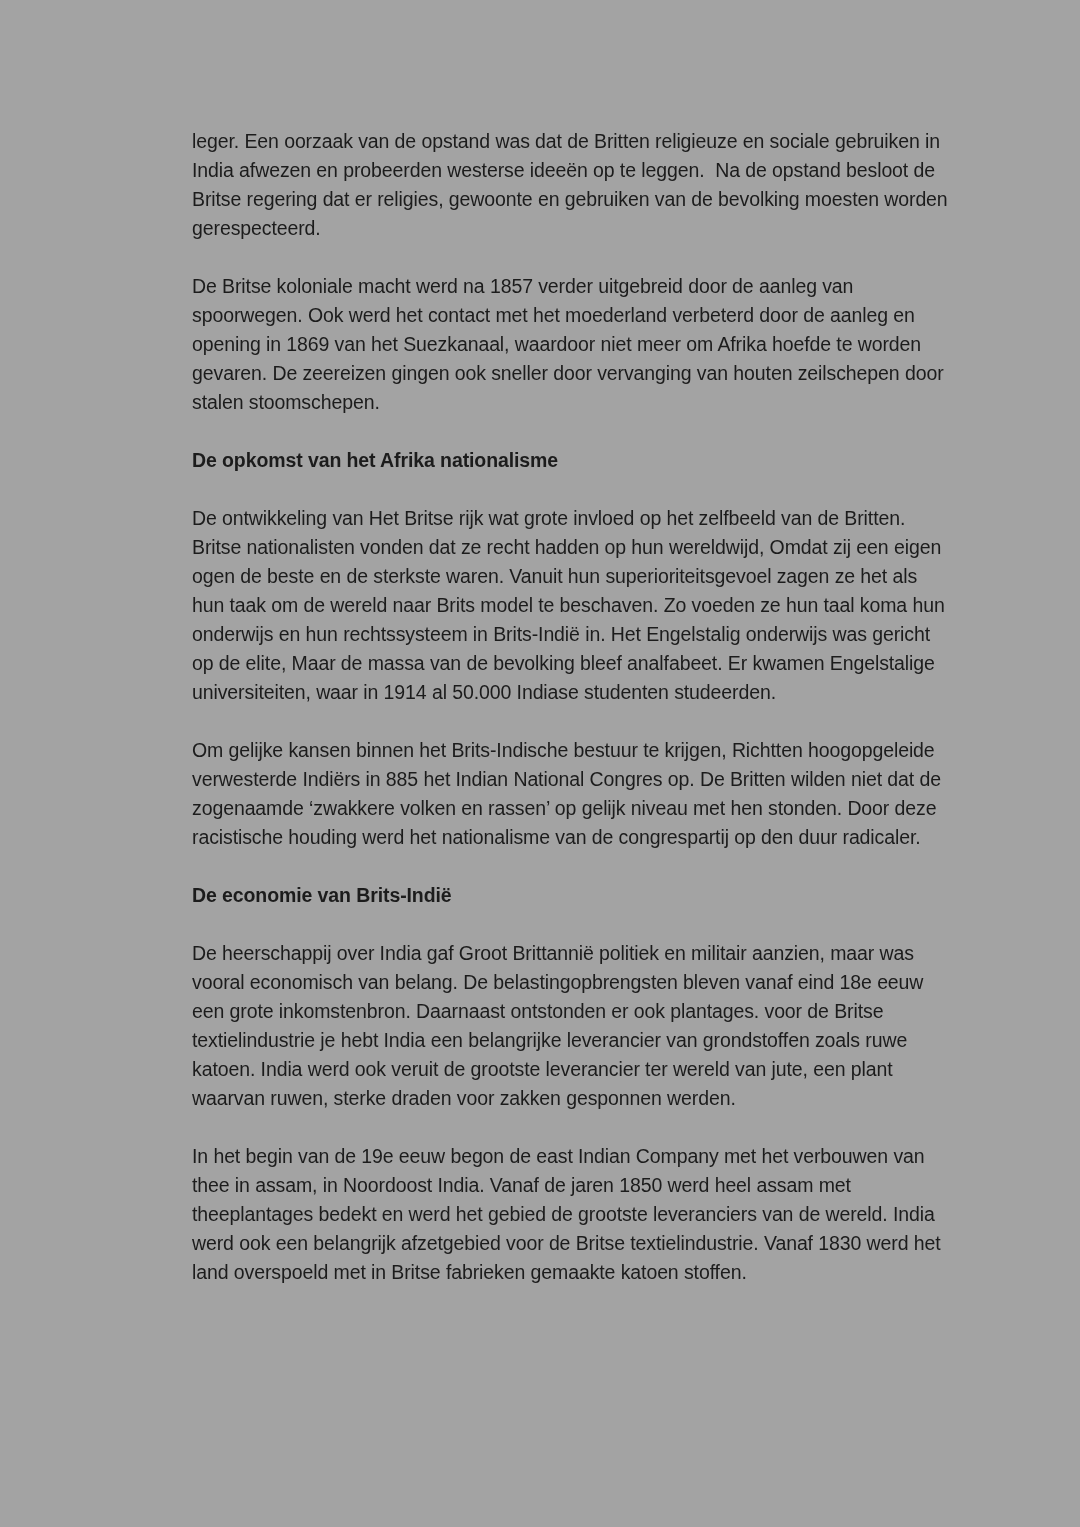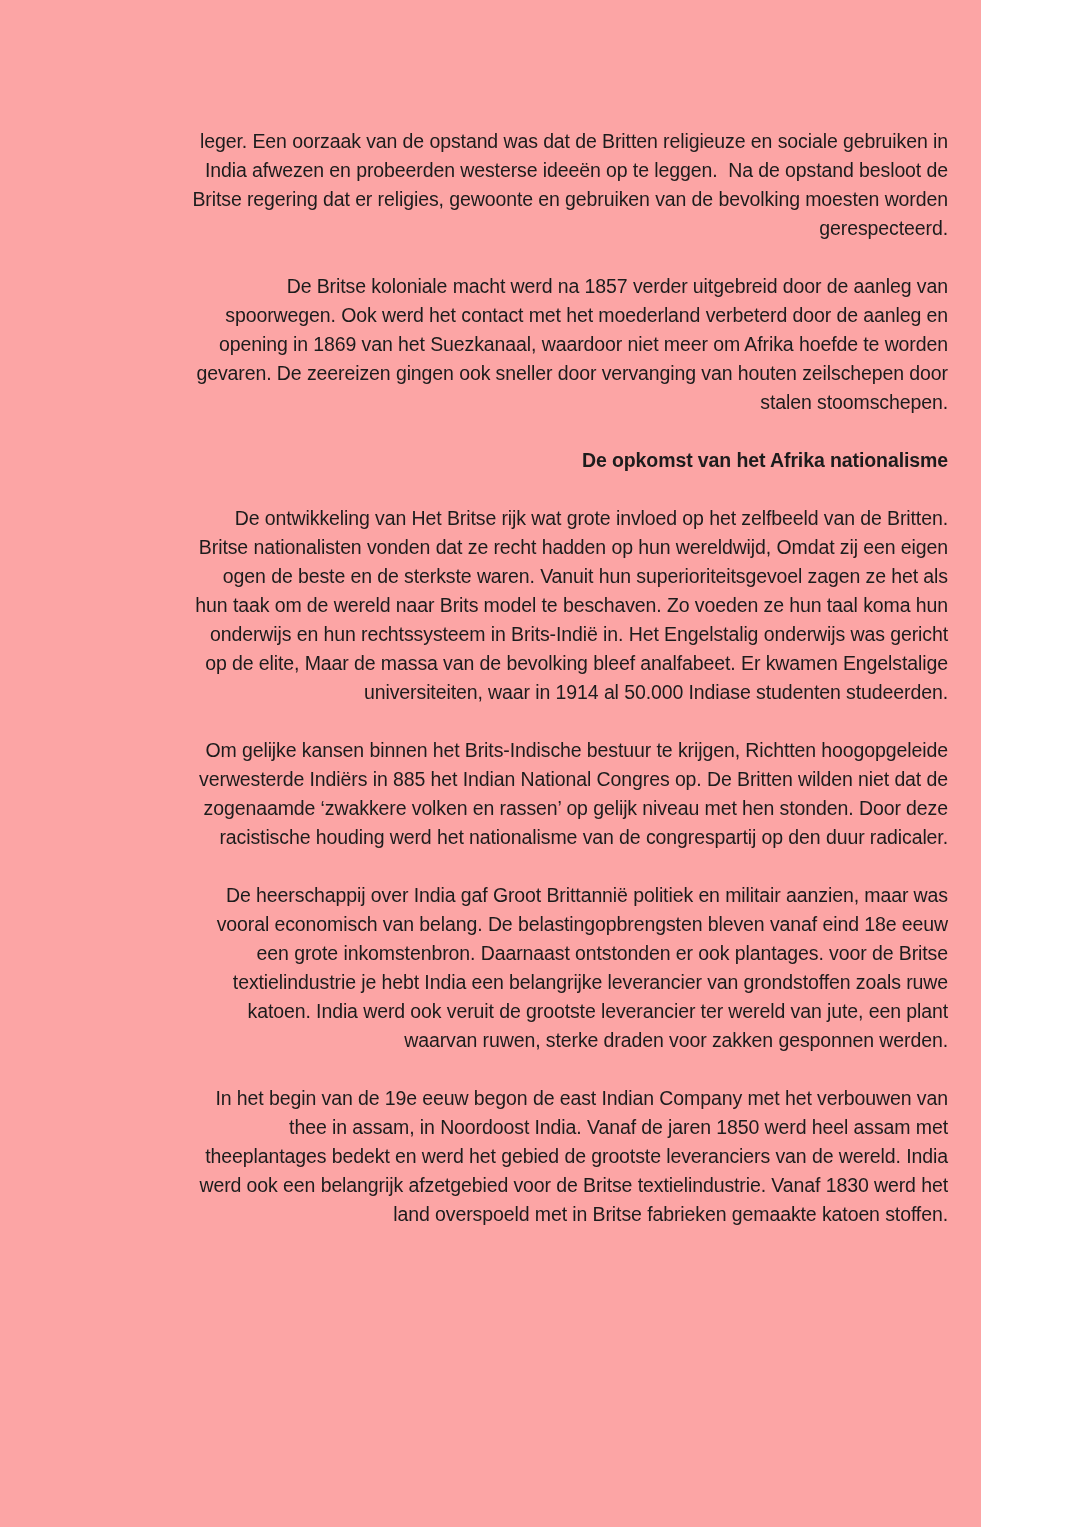--- a/index.html
+++ b/index.html
@@ -8,24 +8,23 @@
   }
   body {
     width: 1080px;
     height: 1527px;
     background: #ffffff;
     font-family: "Liberation Sans", sans-serif;
     overflow: hidden;
   }
   .page {
     position: relative;
-    width: 981px;
+    width: 1080px;
     height: 1527px;
-    background: #fca5a5;
-    text-align: right;
+    background: #a3a3a3;
   }
   .doc-body {
     position: absolute;
     top: 127px;
     left: 192px;
     width: 756px;
     color: #1c1c1c;
   }
   .para, .heading {
     margin: 0 0 29px 0;
@@ -41,16 +40,17 @@
 </head>
 <body>
 
 <div class="page">
   <div class="doc-body">
       <p class="para">leger. Een oorzaak van de opstand was dat de Britten religieuze en sociale gebruiken in India afwezen en probeerden westerse ideeën op te leggen.  Na de opstand besloot de Britse regering dat er religies, gewoonte en gebruiken van de bevolking moesten worden gerespecteerd.</p>
       <p class="para">De Britse koloniale macht werd na 1857 verder uitgebreid door de aanleg van spoorwegen. Ook werd het contact met het moederland verbeterd door de aanleg en opening in 1869 van het Suezkanaal, waardoor niet meer om Afrika hoefde te worden gevaren. De zeereizen gingen ook sneller door vervanging van houten zeilschepen door stalen stoomschepen.</p>
       <h2 class="heading">De opkomst van het Afrika nationalisme</h2>
       <p class="para">De ontwikkeling van Het Britse rijk wat grote invloed op het zelfbeeld van de Britten. Britse nationalisten vonden dat ze recht hadden op hun wereldwijd, Omdat zij een eigen ogen de beste en de sterkste waren. Vanuit hun superioriteitsgevoel zagen ze het als hun taak om de wereld naar Brits model te beschaven. Zo voeden ze hun taal koma hun onderwijs en hun rechtssysteem in Brits-Indië in. Het Engelstalig onderwijs was gericht op de elite, Maar de massa van de bevolking bleef analfabeet. Er kwamen Engelstalige universiteiten, waar in 1914 al 50.000 Indiase studenten studeerden.</p>
       <p class="para">Om gelijke kansen binnen het Brits-Indische bestuur te krijgen, Richtten hoogopgeleide verwesterde Indiërs in 885 het Indian National Congres op. De Britten wilden niet dat de zogenaamde ‘zwakkere volken en rassen’ op gelijk niveau met hen stonden. Door deze racistische houding werd het nationalisme van de congrespartij op den duur radicaler.</p>
+      <h2 class="heading">De economie van Brits-Indië</h2>
       <p class="para">De heerschappij over India gaf Groot Brittannië politiek en militair aanzien, maar was vooral economisch van belang. De belastingopbrengsten bleven vanaf eind 18e eeuw een grote inkomstenbron. Daarnaast ontstonden er ook plantages. voor de Britse textielindustrie je hebt India een belangrijke leverancier van grondstoffen zoals ruwe katoen. India werd ook veruit de grootste leverancier ter wereld van jute, een plant waarvan ruwen, sterke draden voor zakken gesponnen werden.</p>
       <p class="para">In het begin van de 19e eeuw begon de east Indian Company met het verbouwen van thee in assam, in Noordoost India. Vanaf de jaren 1850 werd heel assam met theeplantages bedekt en werd het gebied de grootste leveranciers van de wereld. India werd ook een belangrijk afzetgebied voor de Britse textielindustrie. Vanaf 1830 werd het land overspoeld met in Britse fabrieken gemaakte katoen stoffen.</p>
     </div>
 </div>
 
 </body></html>

